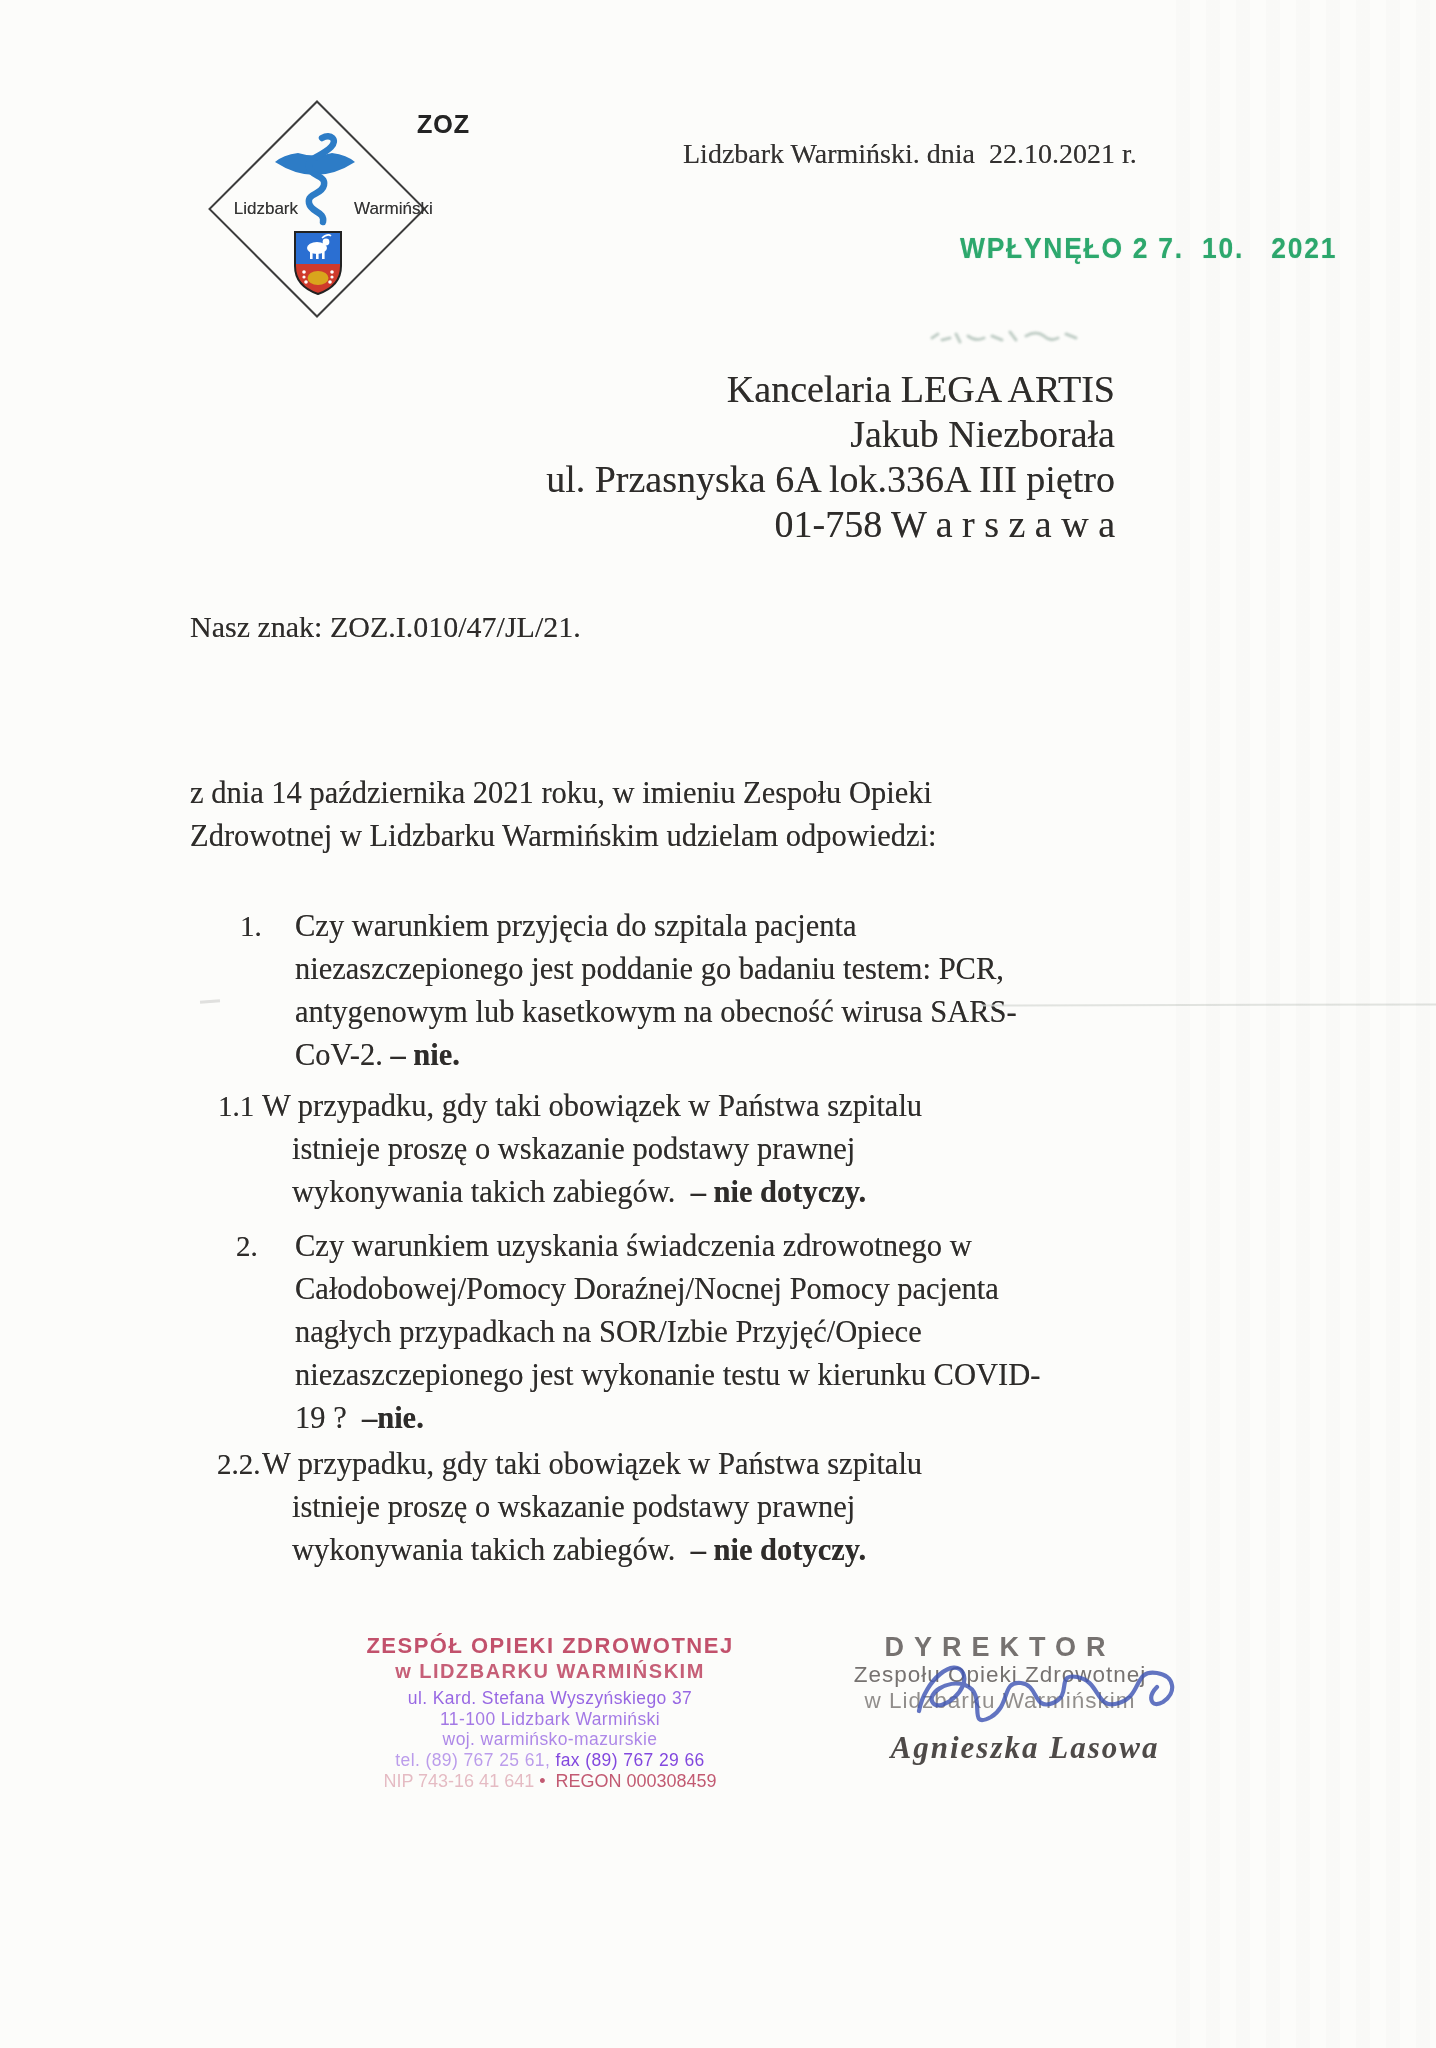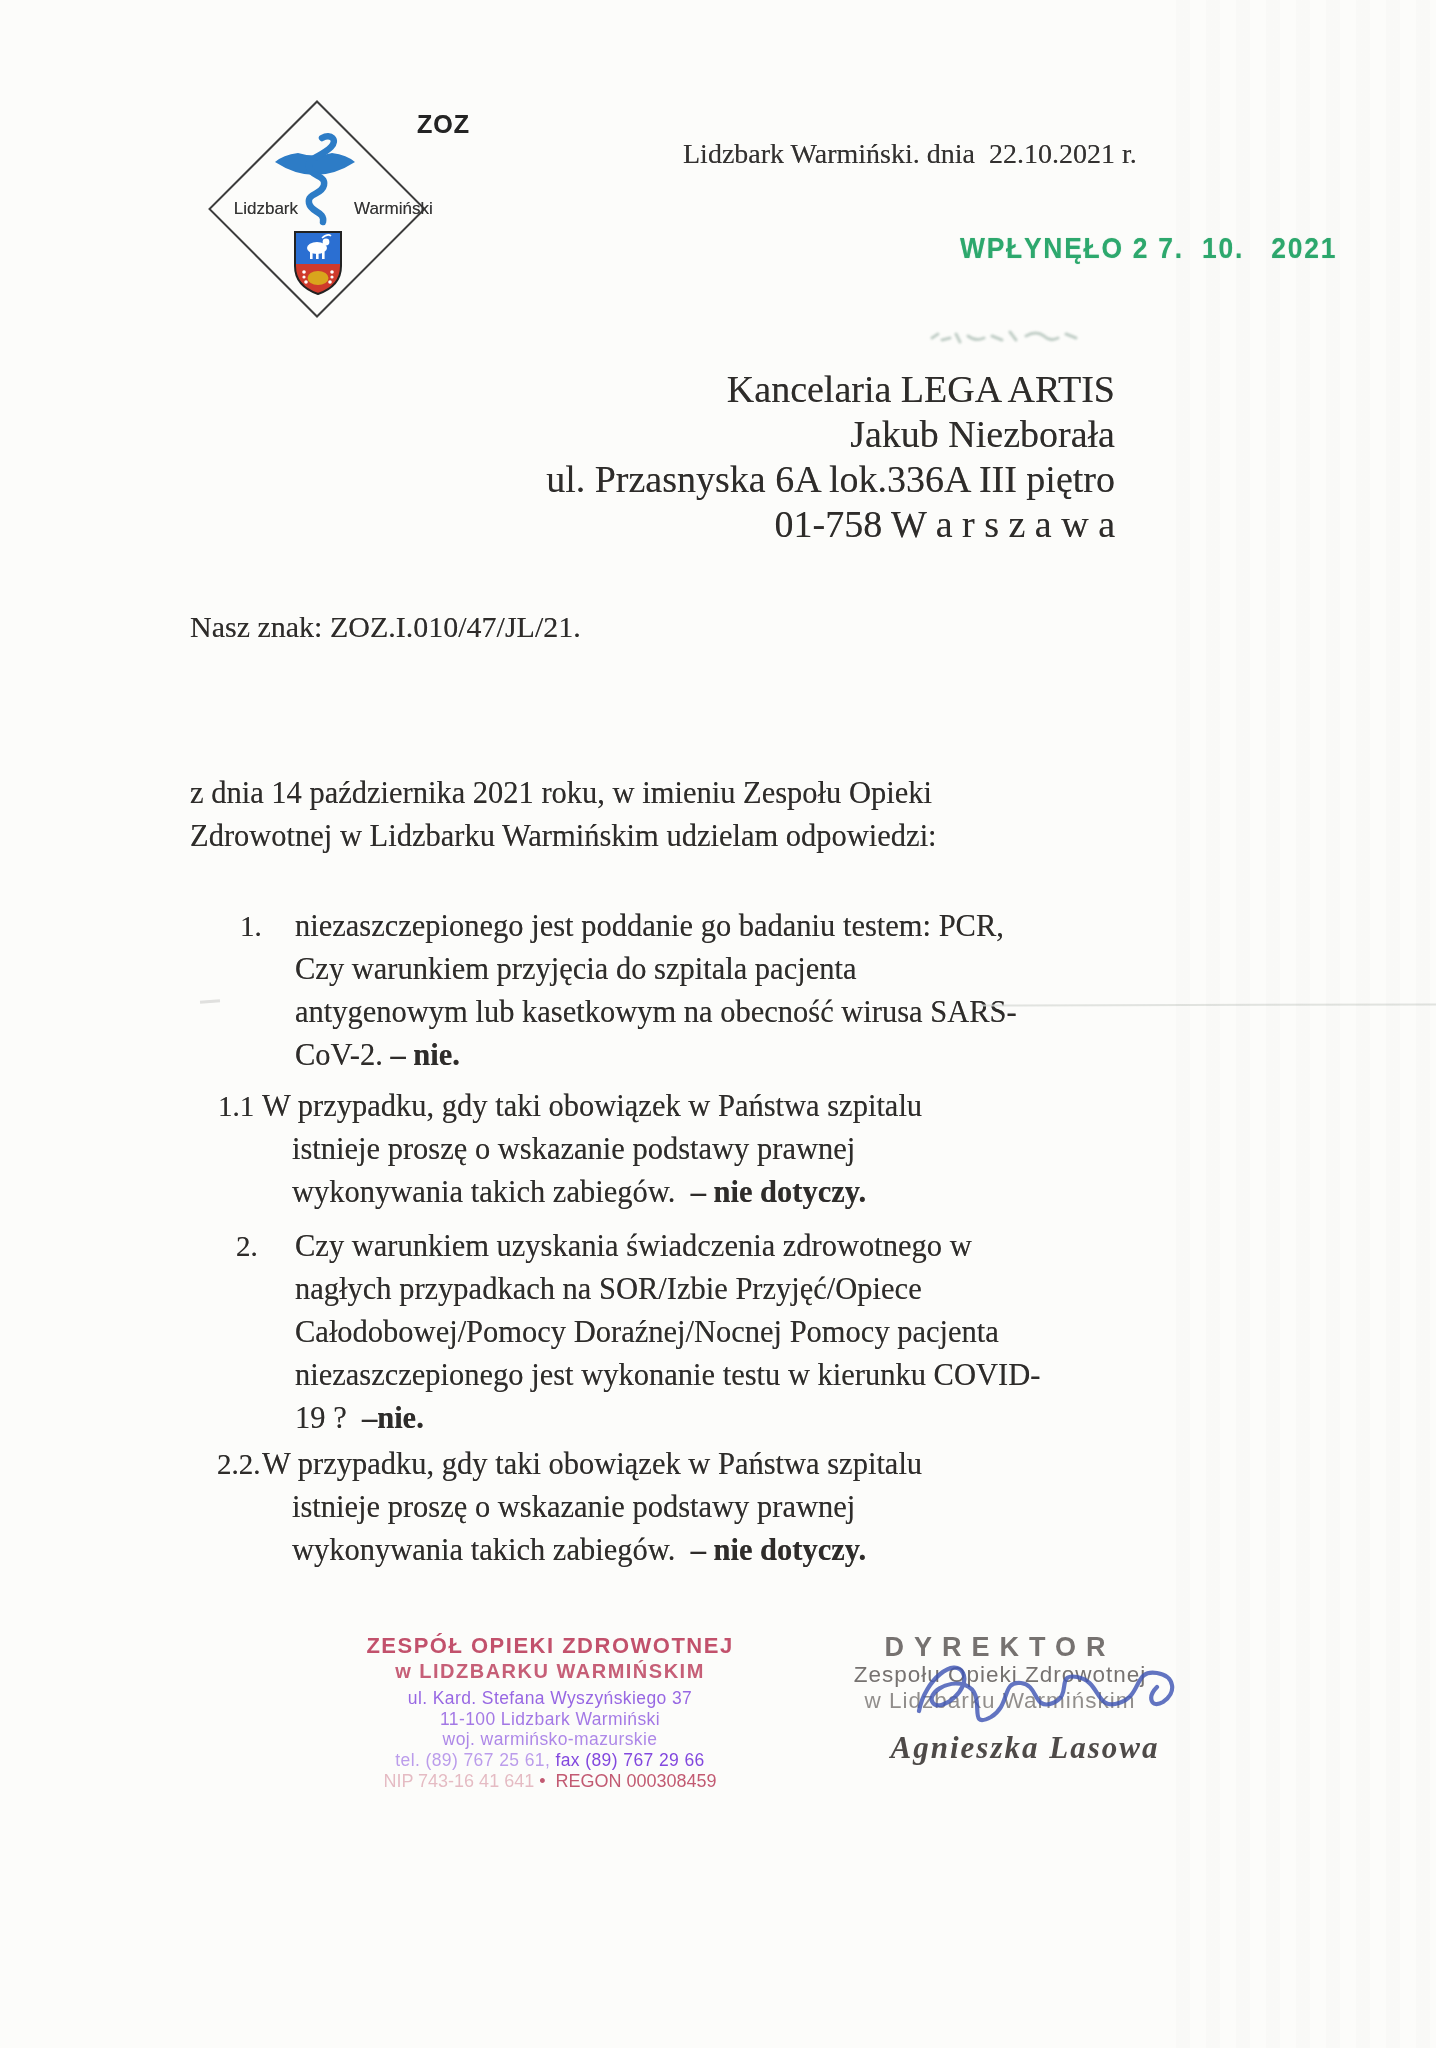--- a/index.html
+++ b/index.html
@@ -129,38 +129,38 @@
 
   <div class="abs reference scan pre">Nasz znak: ZOZ.I.010/47/JL/21.</div>
 
   <div class="abs para scan">
     <div class="pre">z dnia 14 października 2021 roku, w imieniu Zespołu Opieki</div>
     <div class="pre">Zdrowotnej w Lidzbarku Warmińskim udzielam odpowiedzi:</div>
   </div>
 
   <div class="abs item scan" style="top:905px;">
     <span class="num" style="left:240px;">1.</span>
+    <div class="ln" style="margin-left:295px;">Czy warunkiem przyjęcia do szpitala pacjenta</div>
     <div class="ln" style="margin-left:295px;">niezaszczepionego jest poddanie go badaniu testem: PCR,</div>
-    <div class="ln" style="margin-left:295px;">Czy warunkiem przyjęcia do szpitala pacjenta</div>
     <div class="ln" style="margin-left:295px;">antygenowym lub kasetkowym na obecność wirusa SARS-</div>
     <div class="ln" style="margin-left:295px;"><span class="pre">CoV-2. </span><b class="pre">– nie.</b></div>
   </div>
 
   <div class="abs item scan" style="top:1085px;">
     <span class="num" style="left:218px;">1.1</span>
     <div class="ln" style="margin-left:262px;">W przypadku, gdy taki obowiązek w Państwa szpitalu</div>
     <div class="ln" style="margin-left:292px;">istnieje proszę o wskazanie podstawy prawnej</div>
     <div class="ln" style="margin-left:292px;"><span class="pre">wykonywania takich zabiegów.  </span><b class="pre">– nie dotyczy.</b></div>
   </div>
 
   <div class="abs item scan" style="top:1225px;">
     <span class="num" style="left:236px;">2.</span>
     <div class="ln" style="margin-left:295px;">Czy warunkiem uzyskania świadczenia zdrowotnego w</div>
+    <div class="ln" style="margin-left:295px;">Całodobowej/Pomocy Doraźnej/Nocnej Pomocy pacjenta</div>
     <div class="ln" style="margin-left:295px;">nagłych przypadkach na SOR/Izbie Przyjęć/Opiece</div>
-    <div class="ln" style="margin-left:295px;">Całodobowej/Pomocy Doraźnej/Nocnej Pomocy pacjenta</div>
     <div class="ln" style="margin-left:295px;">niezaszczepionego jest wykonanie testu w kierunku COVID-</div>
     <div class="ln" style="margin-left:295px;"><span class="pre">19 ?  </span><b class="pre">–nie.</b></div>
   </div>
 
   <div class="abs item scan" style="top:1443px;">
     <span class="num" style="left:217px;">2.2.</span>
     <div class="ln" style="margin-left:262px;">W przypadku, gdy taki obowiązek w Państwa szpitalu</div>
     <div class="ln" style="margin-left:292px;">istnieje proszę o wskazanie podstawy prawnej</div>
     <div class="ln" style="margin-left:292px;"><span class="pre">wykonywania takich zabiegów.  </span><b class="pre">– nie dotyczy.</b></div>
   </div>

